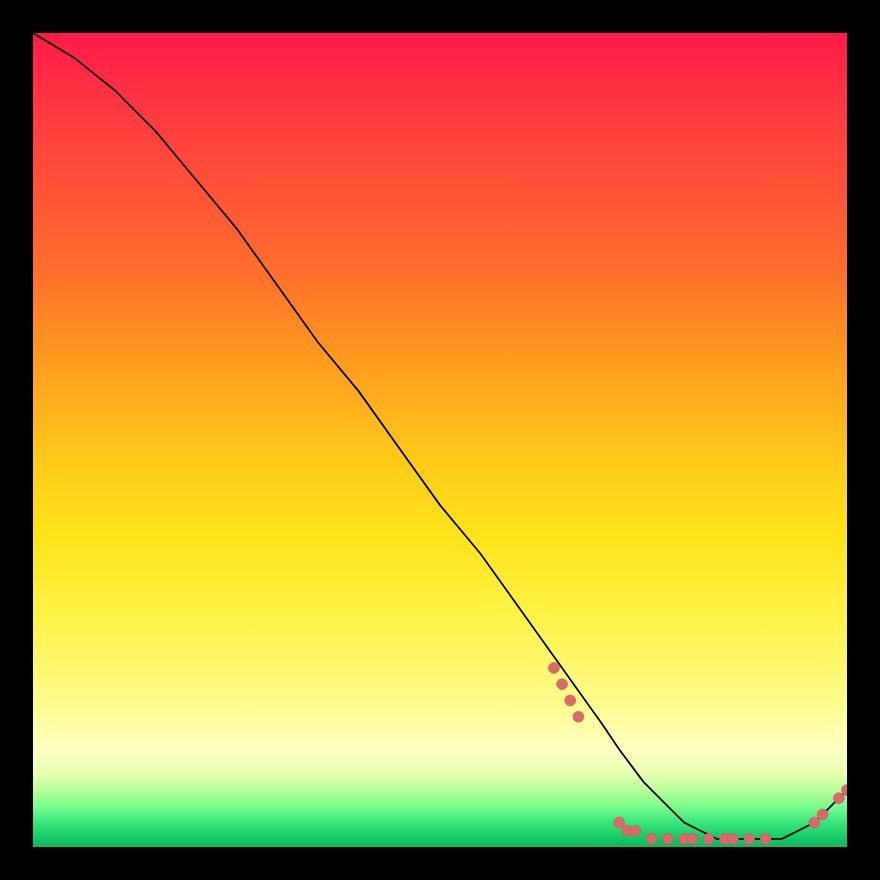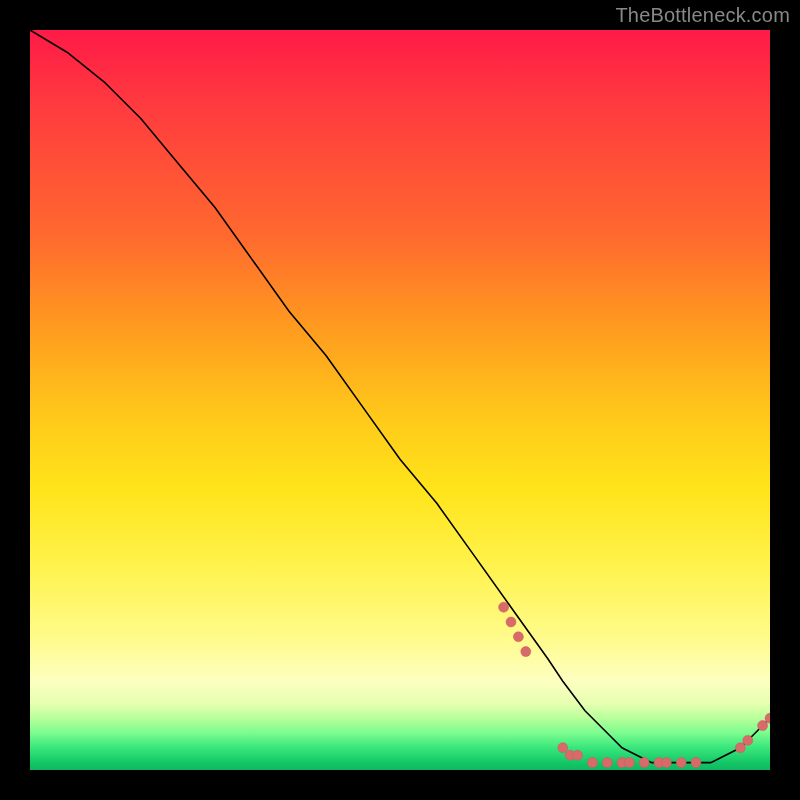--- a/index.html
+++ b/index.html
@@ -67,21 +67,20 @@
   .line {
     fill: none;
     stroke: #000;
     stroke-width: 1.6;
   }
 </style>
 </head>
 <body>
 
 <div class="frame">
-  <div class="watermark">TheBottleneck.com</div>
 
   <div class="plot-area">
     <svg class="curve" viewBox="0 0 740 740">
       <path id="curve-path" class="line" d="M0.0 0.0 L37.0 22.2 L74.0 51.8 L111.0 88.8 L148.0 133.2 L185.0 177.6 L222.0 229.4 L259.0 281.2 L296.0 325.6 L333.0 377.4 L370.0 429.2 L407.0 473.6 L444.0 525.4 L481.0 577.2 L518.0 629.0 L532.8 651.2 L555.0 680.8 L577.2 703.0 L592.0 717.8 L606.8 725.2 L621.6 732.6 L636.4 732.6 L651.2 732.6 L666.0 732.6 L680.8 732.6 L695.6 725.2 L710.4 717.8 L725.2 703.0 L740.0 688.2"></path>
       <g id="marker-group">
           <circle cx="473.6" cy="577.2" r="5" class="dot"></circle>
           <circle cx="481.0" cy="592.0" r="5" class="dot"></circle>
           <circle cx="488.4" cy="606.8" r="5" class="dot"></circle>
           <circle cx="495.8" cy="621.6" r="5" class="dot"></circle>
           <circle cx="532.8" cy="717.8" r="5" class="dot"></circle>

